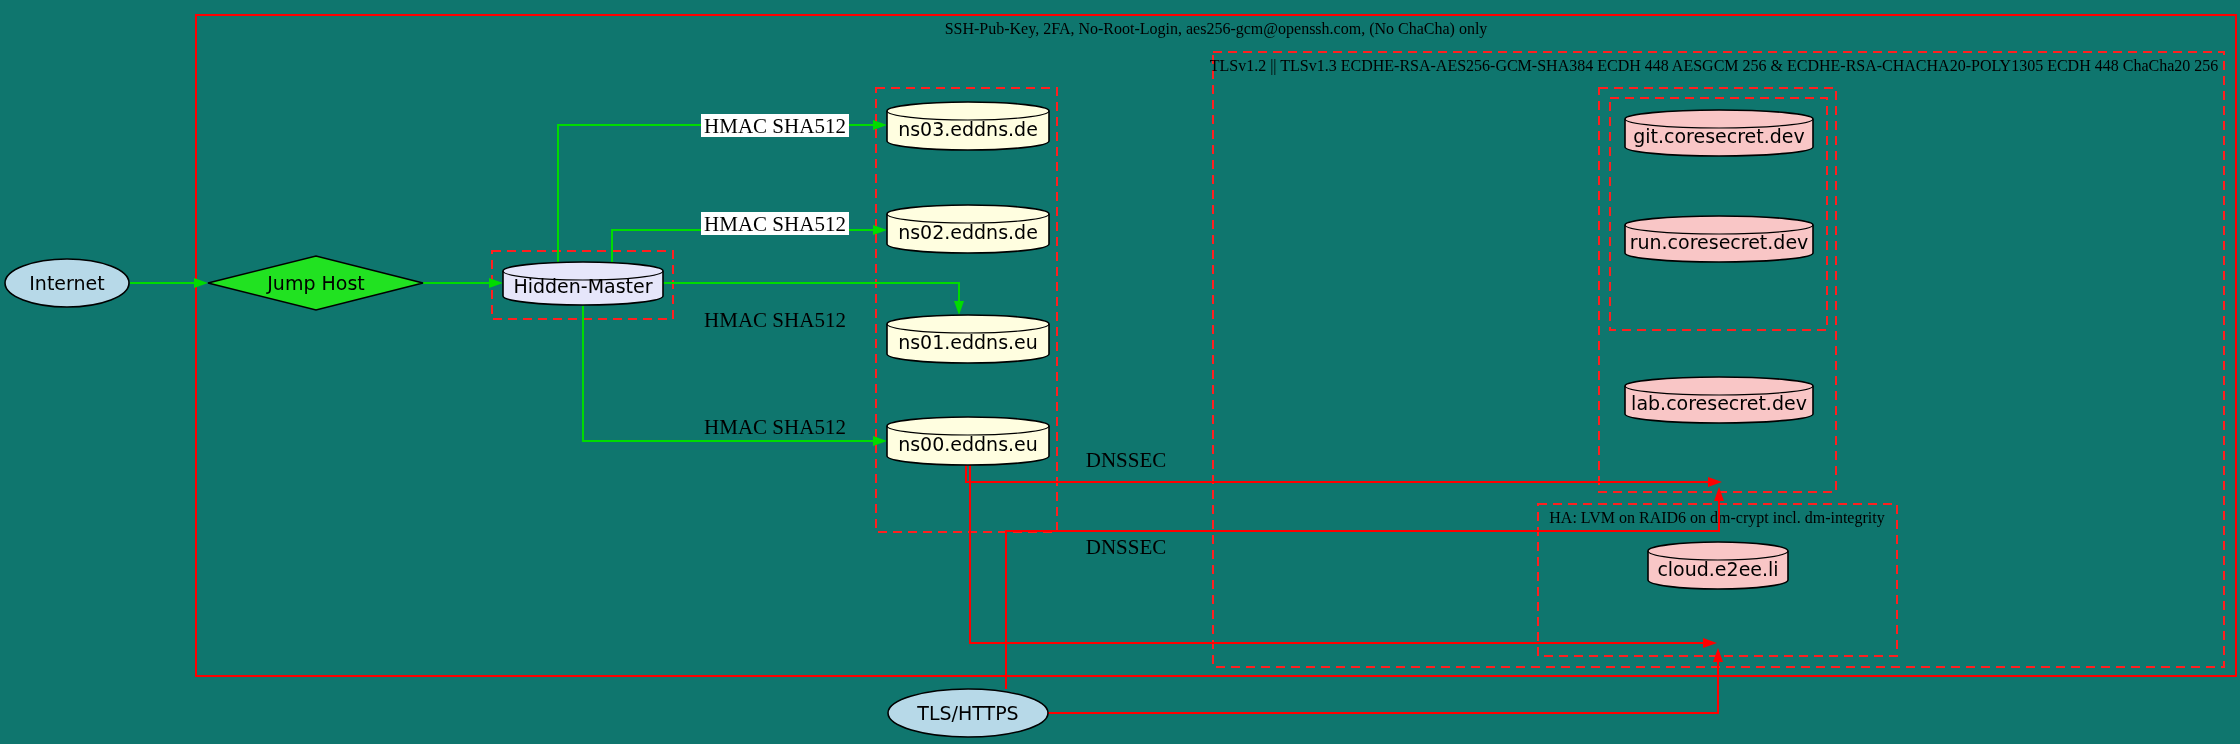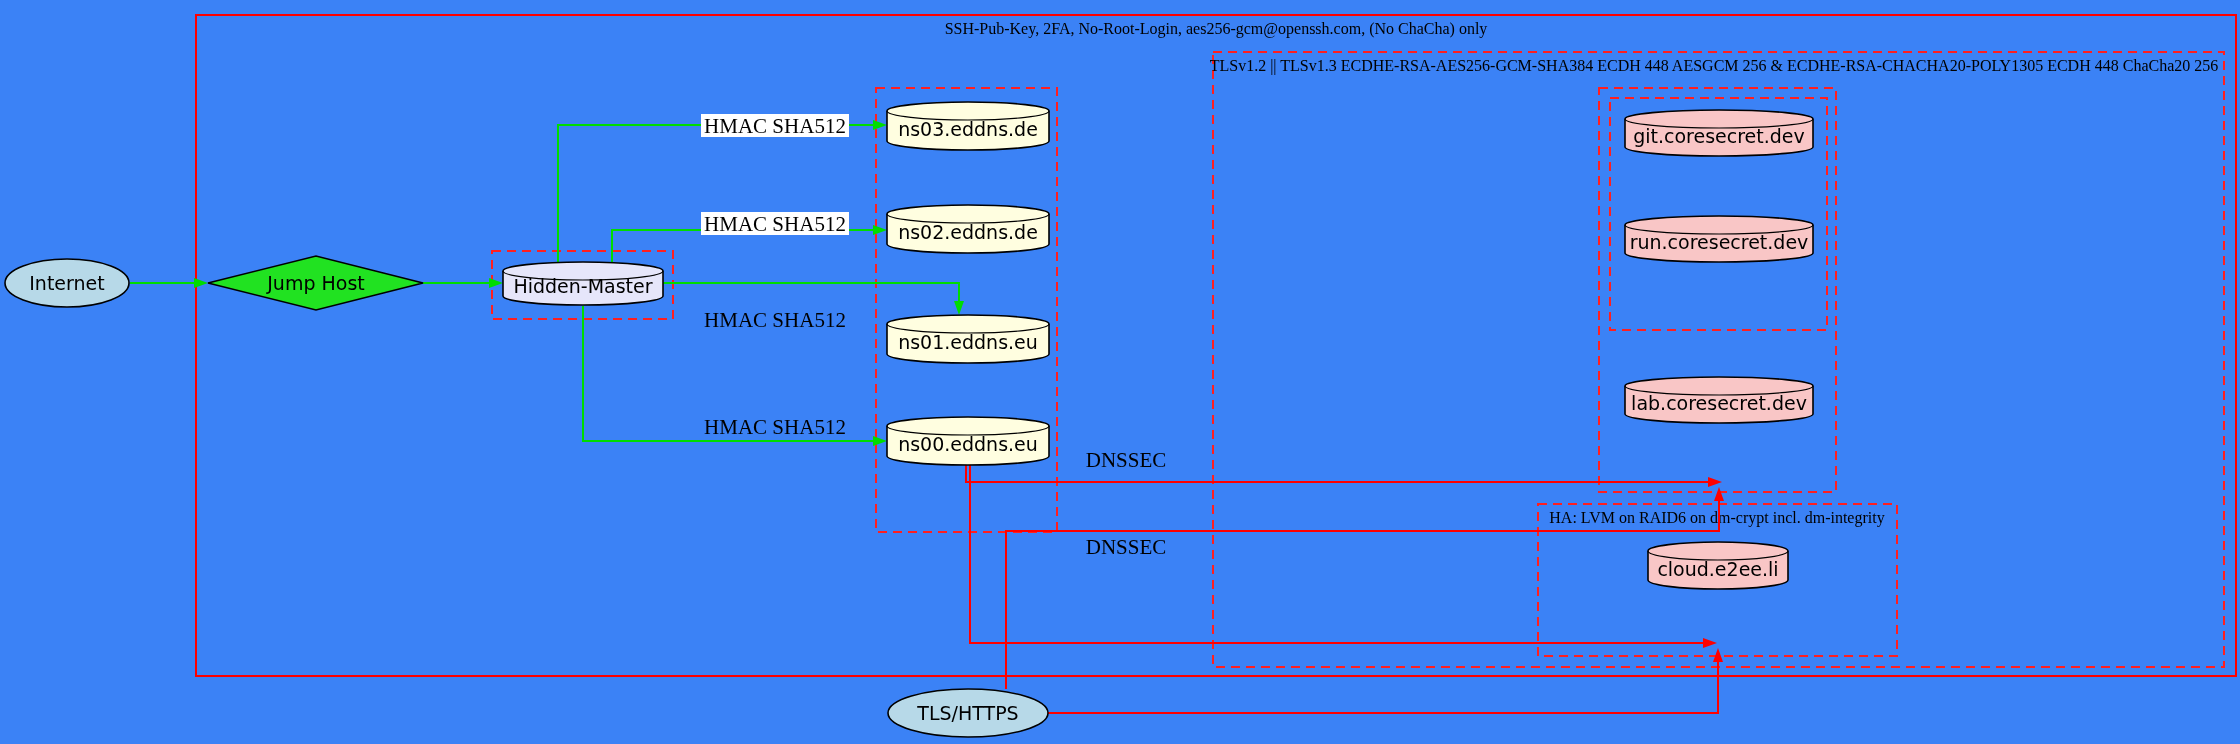--- a/index.html
+++ b/index.html
@@ -1,16 +1,16 @@
 <!DOCTYPE html>
 <html><head>
 <meta charset="utf-8">
 <style>
   html,body{margin:0;padding:0;background:#ffffff;}
-  #canvas{position:relative;width:2240px;height:744px;background:#3b82f6;overflow:hidden;}
+  #canvas{position:relative;width:2240px;height:744px;background:#0f766e;overflow:hidden;}
   svg{position:absolute;top:0;left:0;}
   text{fill:#000000;}
   .node-label{font-family:"DejaVu Sans",sans-serif;font-size:19px;}
   .edge-label{font-family:"Liberation Serif",serif;font-size:21px;}
   .cluster-label{font-family:"Liberation Serif",serif;font-size:16px;}
   .cyl{stroke:#000000;stroke-width:1.6;}
   .cyl-inner{fill:none;stroke:#000000;stroke-width:1.2;}
   .dashbox{fill:none;stroke-width:2;stroke-dasharray:9,6;}
   .solidbox{fill:none;stroke-width:2;}
   .gedge{fill:none;stroke-width:2;}

